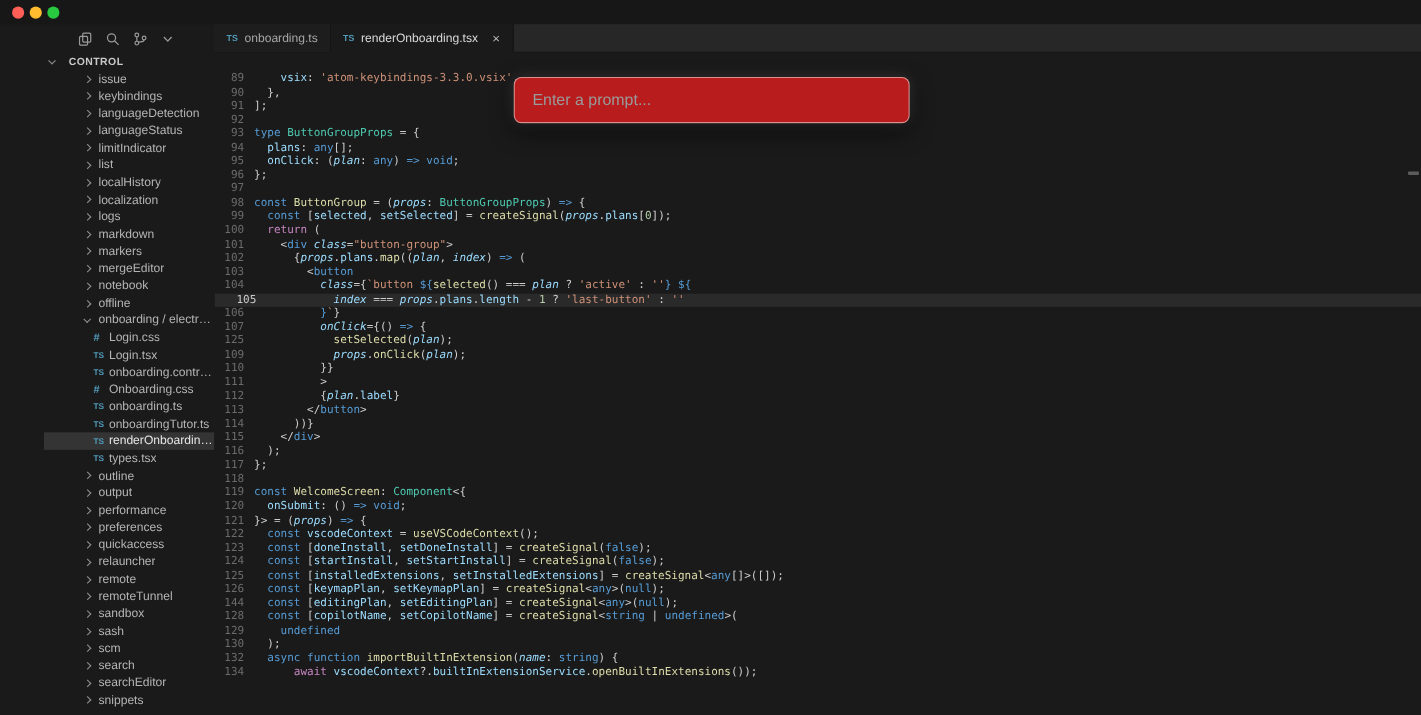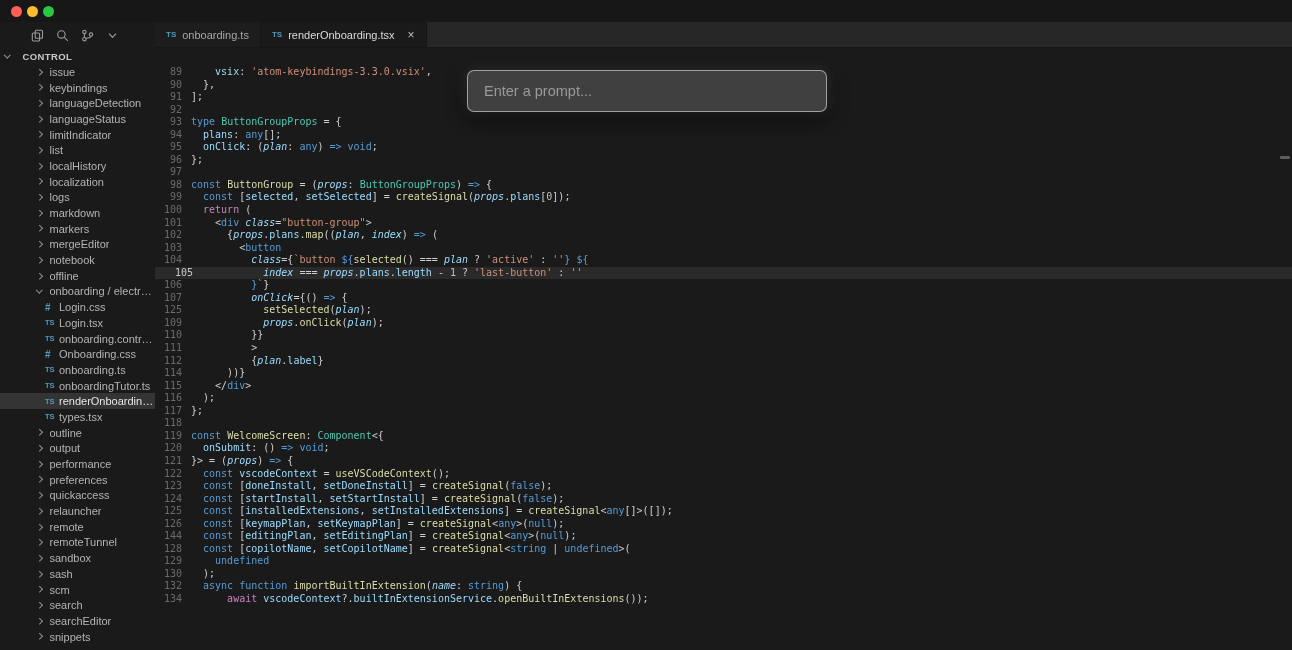--- a/index.html
+++ b/index.html
@@ -4,21 +4,21 @@
 <style>
   *{margin:0;padding:0;box-sizing:border-box;}
   html,body{width:1292px;height:650px;overflow:hidden;background:#1a1a1a;font-family:"Liberation Sans",sans-serif;}
   .window{width:1292px;height:650px;position:relative;display:flex;flex-direction:column;}
   
   .titlebar{height:22px;background:#171717;display:flex;align-items:center;padding-left:6px;flex:none;}
   .tl{width:11px;height:11px;border-radius:50%;margin-left:5px;display:inline-block;cursor:pointer;}
   .tl.red{background:#ff5f57;}.tl.yellow{background:#febc2e;}.tl.green{background:#28c840;}
   
   .main{flex:1;display:flex;min-height:0;}
-  .sidebar{width:155px;flex:none;background:#1a1a1a;display:flex;flex-direction:column;min-height:0;}
+  .sidebar{width:155px;flex:none;background:#1a1a1a;display:flex;flex-direction:column;min-height:0;margin-left:40px;}
   .sidebar-icons{height:26px;flex:none;display:flex;align-items:center;padding-left:31px;gap:12px;}
   .sidebar-icons .sicon{cursor:pointer;display:flex;}
   .section-header{height:16px;flex:none;display:flex;align-items:center;padding-left:5px;gap:5px;font-size:9.5px;font-weight:700;letter-spacing:.4px;color:#c9c9c9;cursor:pointer;}
   .tree{flex:1;overflow:hidden;}
   .tree-row{height:15.7px;display:flex;align-items:center;padding-left:37px;color:#b4b4b4;font-size:11px;cursor:pointer;white-space:nowrap;}
   .tree-row.child{padding-left:45px;}
   .tree-row.selected{background:#343434;color:#e6e6e6;}
   .chev{width:4.5px;height:4.5px;border-right:1.2px solid #8f8f8f;border-bottom:1.2px solid #8f8f8f;display:inline-block;margin-right:8px;transform:rotate(-45deg);flex:none;}
   .chev.down{transform:rotate(45deg) translate(-1px,-1px);}
   .file-icon{width:14px;flex:none;font-weight:700;font-size:7.5px;color:#519aba;}
@@ -34,21 +34,21 @@
   .editor{flex:1;background:#1a1a1a;padding-top:18px;position:relative;overflow:hidden;}
   .code-line{display:flex;height:12.56px;line-height:12.56px;font-family:"DejaVu Sans Mono",monospace;font-size:10px;}
   .code-line.active{background:#2a2a2a;}
   .line-num{flex:none;width:27px;text-align:right;color:#6b6b6b;}
   .code-line.active .line-num{color:#c9c9c9;padding-left:20px;}
   .code-text{white-space:pre;margin-left:9px;color:#cfcfcf;}
   .tok-p{color:#cfcfcf}.tok-v{color:#9CDCFE}.tok-s{color:#CE9178}.tok-k{color:#569CD6}
   .tok-c{color:#C586C0}.tok-f{color:#DCDCAA}.tok-t{color:#4EC9B0}.tok-n{color:#B5CEA8}
   .tok-g{color:#569CD6}.tok-a{color:#9CDCFE;font-style:italic}.tok-i{color:#9CDCFE;font-style:italic}
   
-  .prompt-box{position:absolute;left:467px;top:70px;width:360px;height:42px;background:#404040;border:1px solid rgba(255,255,255,.5);border-radius:7px;box-shadow:0 0 14px rgba(255,255,255,.12),0 7px 20px rgba(0,0,0,.65);display:flex;align-items:center;z-index:10;}
+  .prompt-box{position:absolute;left:467px;top:70px;width:360px;height:42px;background:#b91c1c;border:1px solid rgba(255,255,255,.5);border-radius:7px;box-shadow:0 0 14px rgba(255,255,255,.12),0 7px 20px rgba(0,0,0,.65);display:flex;align-items:center;z-index:10;}
   .prompt-box input{flex:1;background:transparent;border:none;outline:none;color:#e0e0e0;font-size:14.5px;padding:0 16px;font-family:"Liberation Sans",sans-serif;}
   .prompt-box input::placeholder{color:#9a9a9a;}
   .minimap-dash{position:absolute;left:1280px;top:156px;width:10px;height:2.5px;background:#5c5c5c;border-radius:1px;}
 </style>
 </head>
 <body>
 
 <div class="window">
 
   <div class="titlebar">
@@ -348,20 +348,24 @@
             </div>
             <div class="code-line">
               <span class="line-num">111</span>
               <span class="code-text"><span class="tok-p">          &gt;</span></span>
             </div>
             <div class="code-line">
               <span class="line-num">112</span>
               <span class="code-text"><span class="tok-p">          {</span><span class="tok-i">plan</span><span class="tok-p">.</span><span class="tok-v">label</span><span class="tok-p">}</span></span>
             </div>
             <div class="code-line">
+              <span class="line-num">113</span>
+              <span class="code-text"><span class="tok-p">        &lt;/</span><span class="tok-g">button</span><span class="tok-p">&gt;</span></span>
+            </div>
+            <div class="code-line">
               <span class="line-num">114</span>
               <span class="code-text"><span class="tok-p">      ))}</span></span>
             </div>
             <div class="code-line">
               <span class="line-num">115</span>
               <span class="code-text"><span class="tok-p">    &lt;/</span><span class="tok-g">div</span><span class="tok-p">&gt;</span></span>
             </div>
             <div class="code-line">
               <span class="line-num">116</span>
               <span class="code-text"><span class="tok-p">  );</span></span>

